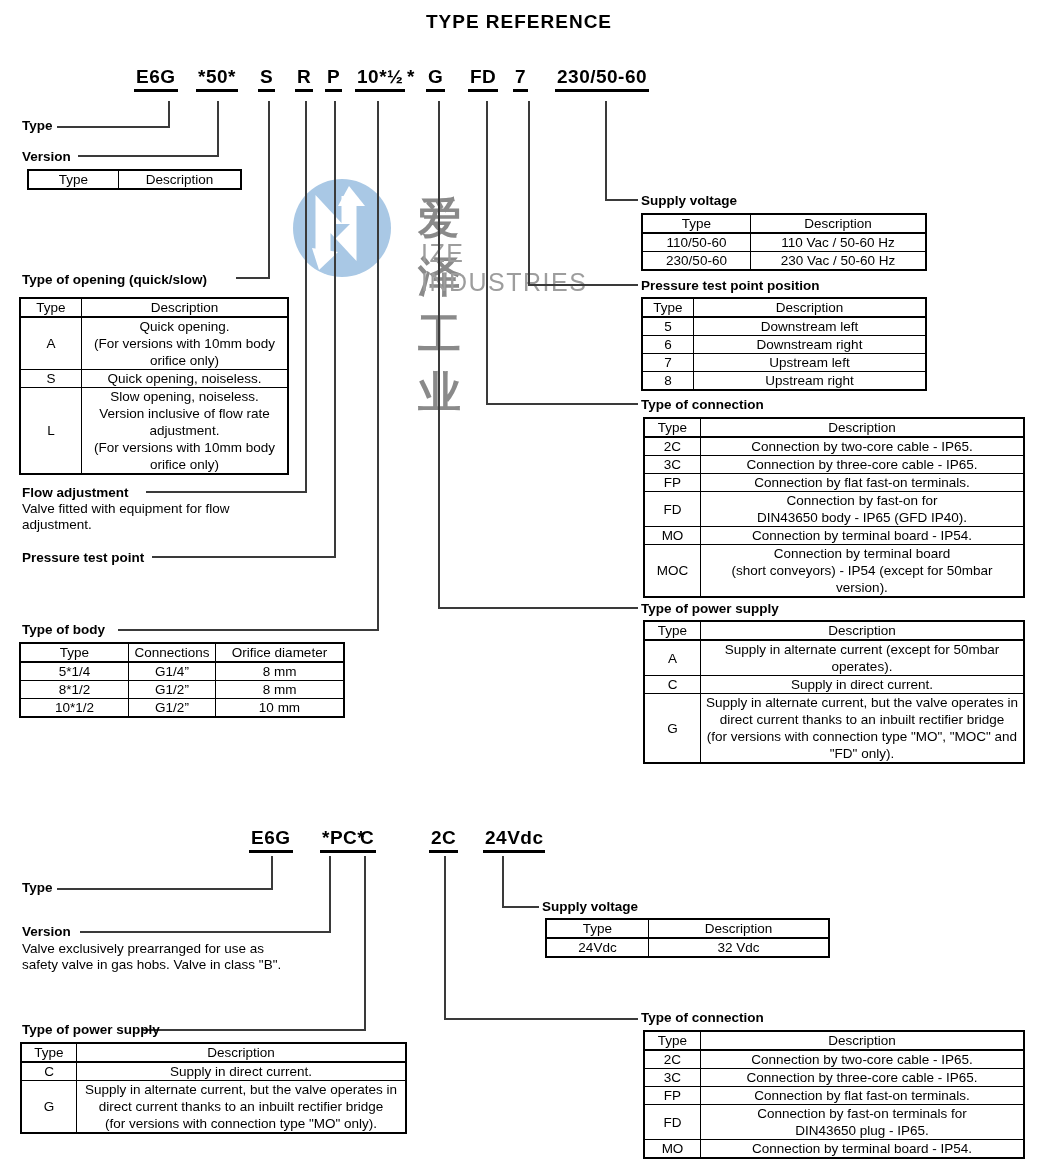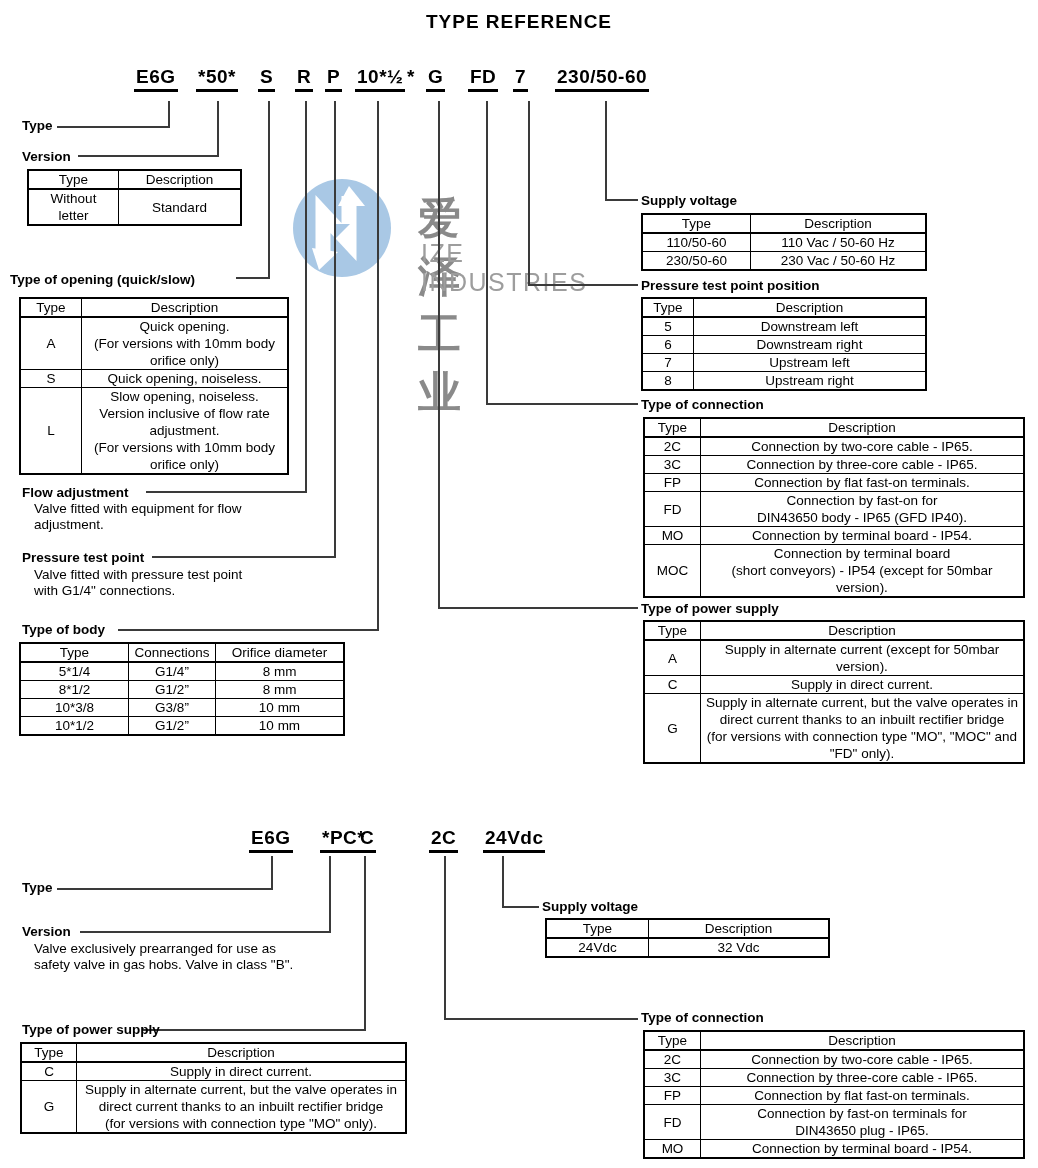--- a/index.html
+++ b/index.html
@@ -14,21 +14,21 @@
   .title{position:absolute;left:0;top:11px;width:1038px;text-align:center;
          font-size:19px;font-weight:bold;letter-spacing:1px;z-index:2;}
   .seg{position:absolute;font-size:19px;font-weight:bold;letter-spacing:.5px;
        border-bottom:3px solid #000;padding:0 2px 1px 2px;z-index:2;white-space:nowrap;}
   .seg.nou{border-bottom:none;}
   
   .vl{position:absolute;width:2px;background:#3a3a3a;z-index:1;}
   .hl{position:absolute;height:2px;background:#3a3a3a;z-index:1;}
   
   .lbl{position:absolute;font-size:13.5px;font-weight:bold;white-space:nowrap;z-index:2;}
-  .desc{position:absolute;font-size:13.5px;line-height:16px;white-space:pre-line;z-index:2;margin-left:12px;}
+  .desc{position:absolute;font-size:13.5px;line-height:16px;white-space:pre-line;z-index:2;}
   
   .tbl{position:absolute;border-collapse:collapse;table-layout:fixed;background:#fff;
        font-size:13.5px;z-index:2;border:2px solid #000;}
   .tbl th,.tbl td{border:1.5px solid #000;text-align:center;vertical-align:middle;
        padding:0 3px;line-height:17px;white-space:pre-line;font-weight:normal;}
   .tbl th{border-bottom:2.5px solid #000;}
   #t-version{left:27px;top:169px;width:215px}   #t-version th:nth-child(1){width:83px}
   #t-opening{left:19px;top:297px;width:270px}   #t-opening th:nth-child(1){width:54px}
   #t-body{left:19px;top:642px;width:326px}      #t-body th:nth-child(1){width:101px} #t-body th:nth-child(2){width:80px}
   #t-supply1{left:641px;top:213px;width:286px}  #t-supply1 th:nth-child(1){width:101px}
@@ -86,47 +86,40 @@
   <div class="hl" style="left:438px;top:607px;width:200px"></div>
   <div class="vl" style="left:486px;top:101px;height:304px"></div>
   <div class="hl" style="left:486px;top:403px;width:152px"></div>
   <div class="vl" style="left:528px;top:101px;height:185px"></div>
   <div class="hl" style="left:528px;top:284px;width:110px"></div>
   <div class="vl" style="left:605px;top:101px;height:100px"></div>
   <div class="hl" style="left:605px;top:199px;width:33px"></div>
 
   <div class="lbl" style="left:22px;top:118px">Type</div>
   <div class="lbl" style="left:22px;top:149px">Version</div>
-  <div class="lbl" style="left:10px;top:272px">Type of opening (quick/slow)</div>
+  <div class="lbl" style="left:22px;top:272px">Type of opening (quick/slow)</div>
   <div class="lbl" style="left:22px;top:485px">Flow adjustment</div>
   <div class="desc" style="left:22px;top:501px;width:260px">Valve fitted with equipment for flow
 adjustment.</div>
   <div class="lbl" style="left:22px;top:550px">Pressure test point</div>
-  <div class="desc" style="left:22px;top:567px;width:260px">Valve fitted with pressure test point
-with G1/4" connections.</div>
   <div class="lbl" style="left:22px;top:622px">Type of body</div>
 
   <div class="lbl" style="left:641px;top:193px">Supply voltage</div>
   <div class="lbl" style="left:641px;top:278px">Pressure test point position</div>
   <div class="lbl" style="left:641px;top:397px">Type of connection</div>
   <div class="lbl" style="left:641px;top:601px">Type of power supply</div>
 
   <table class="tbl" id="t-version">
       <thead>
         <tr>
           <th>Type</th>
           <th>Description</th>
         </tr>
       </thead>
       <tbody>
-        <tr>
-          <td>Without
-letter</td>
-          <td>Standard</td>
-        </tr>
       </tbody>
     </table>
   <table class="tbl" id="t-opening">
       <thead>
         <tr>
           <th>Type</th>
           <th>Description</th>
         </tr>
       </thead>
       <tbody>
@@ -163,25 +156,20 @@
           <td>5*1/4</td>
           <td>G1/4”</td>
           <td>8 mm</td>
         </tr>
         <tr>
           <td>8*1/2</td>
           <td>G1/2”</td>
           <td>8 mm</td>
         </tr>
         <tr>
-          <td>10*3/8</td>
-          <td>G3/8”</td>
-          <td>10 mm</td>
-        </tr>
-        <tr>
           <td>10*1/2</td>
           <td>G1/2”</td>
           <td>10 mm</td>
         </tr>
       </tbody>
     </table>
   <table class="tbl" id="t-supply1">
       <thead>
         <tr>
           <th>Type</th>
@@ -266,21 +254,21 @@
       <thead>
         <tr>
           <th>Type</th>
           <th>Description</th>
         </tr>
       </thead>
       <tbody>
         <tr>
           <td>A</td>
           <td>Supply in alternate current (except for 50mbar
-version).</td>
+operates).</td>
         </tr>
         <tr>
           <td>C</td>
           <td>Supply in direct current.</td>
         </tr>
         <tr>
           <td>G</td>
           <td>Supply in alternate current, but the valve operates in
 direct current thanks to an inbuilt rectifier bridge
 (for versions with connection type "MO", "MOC" and

